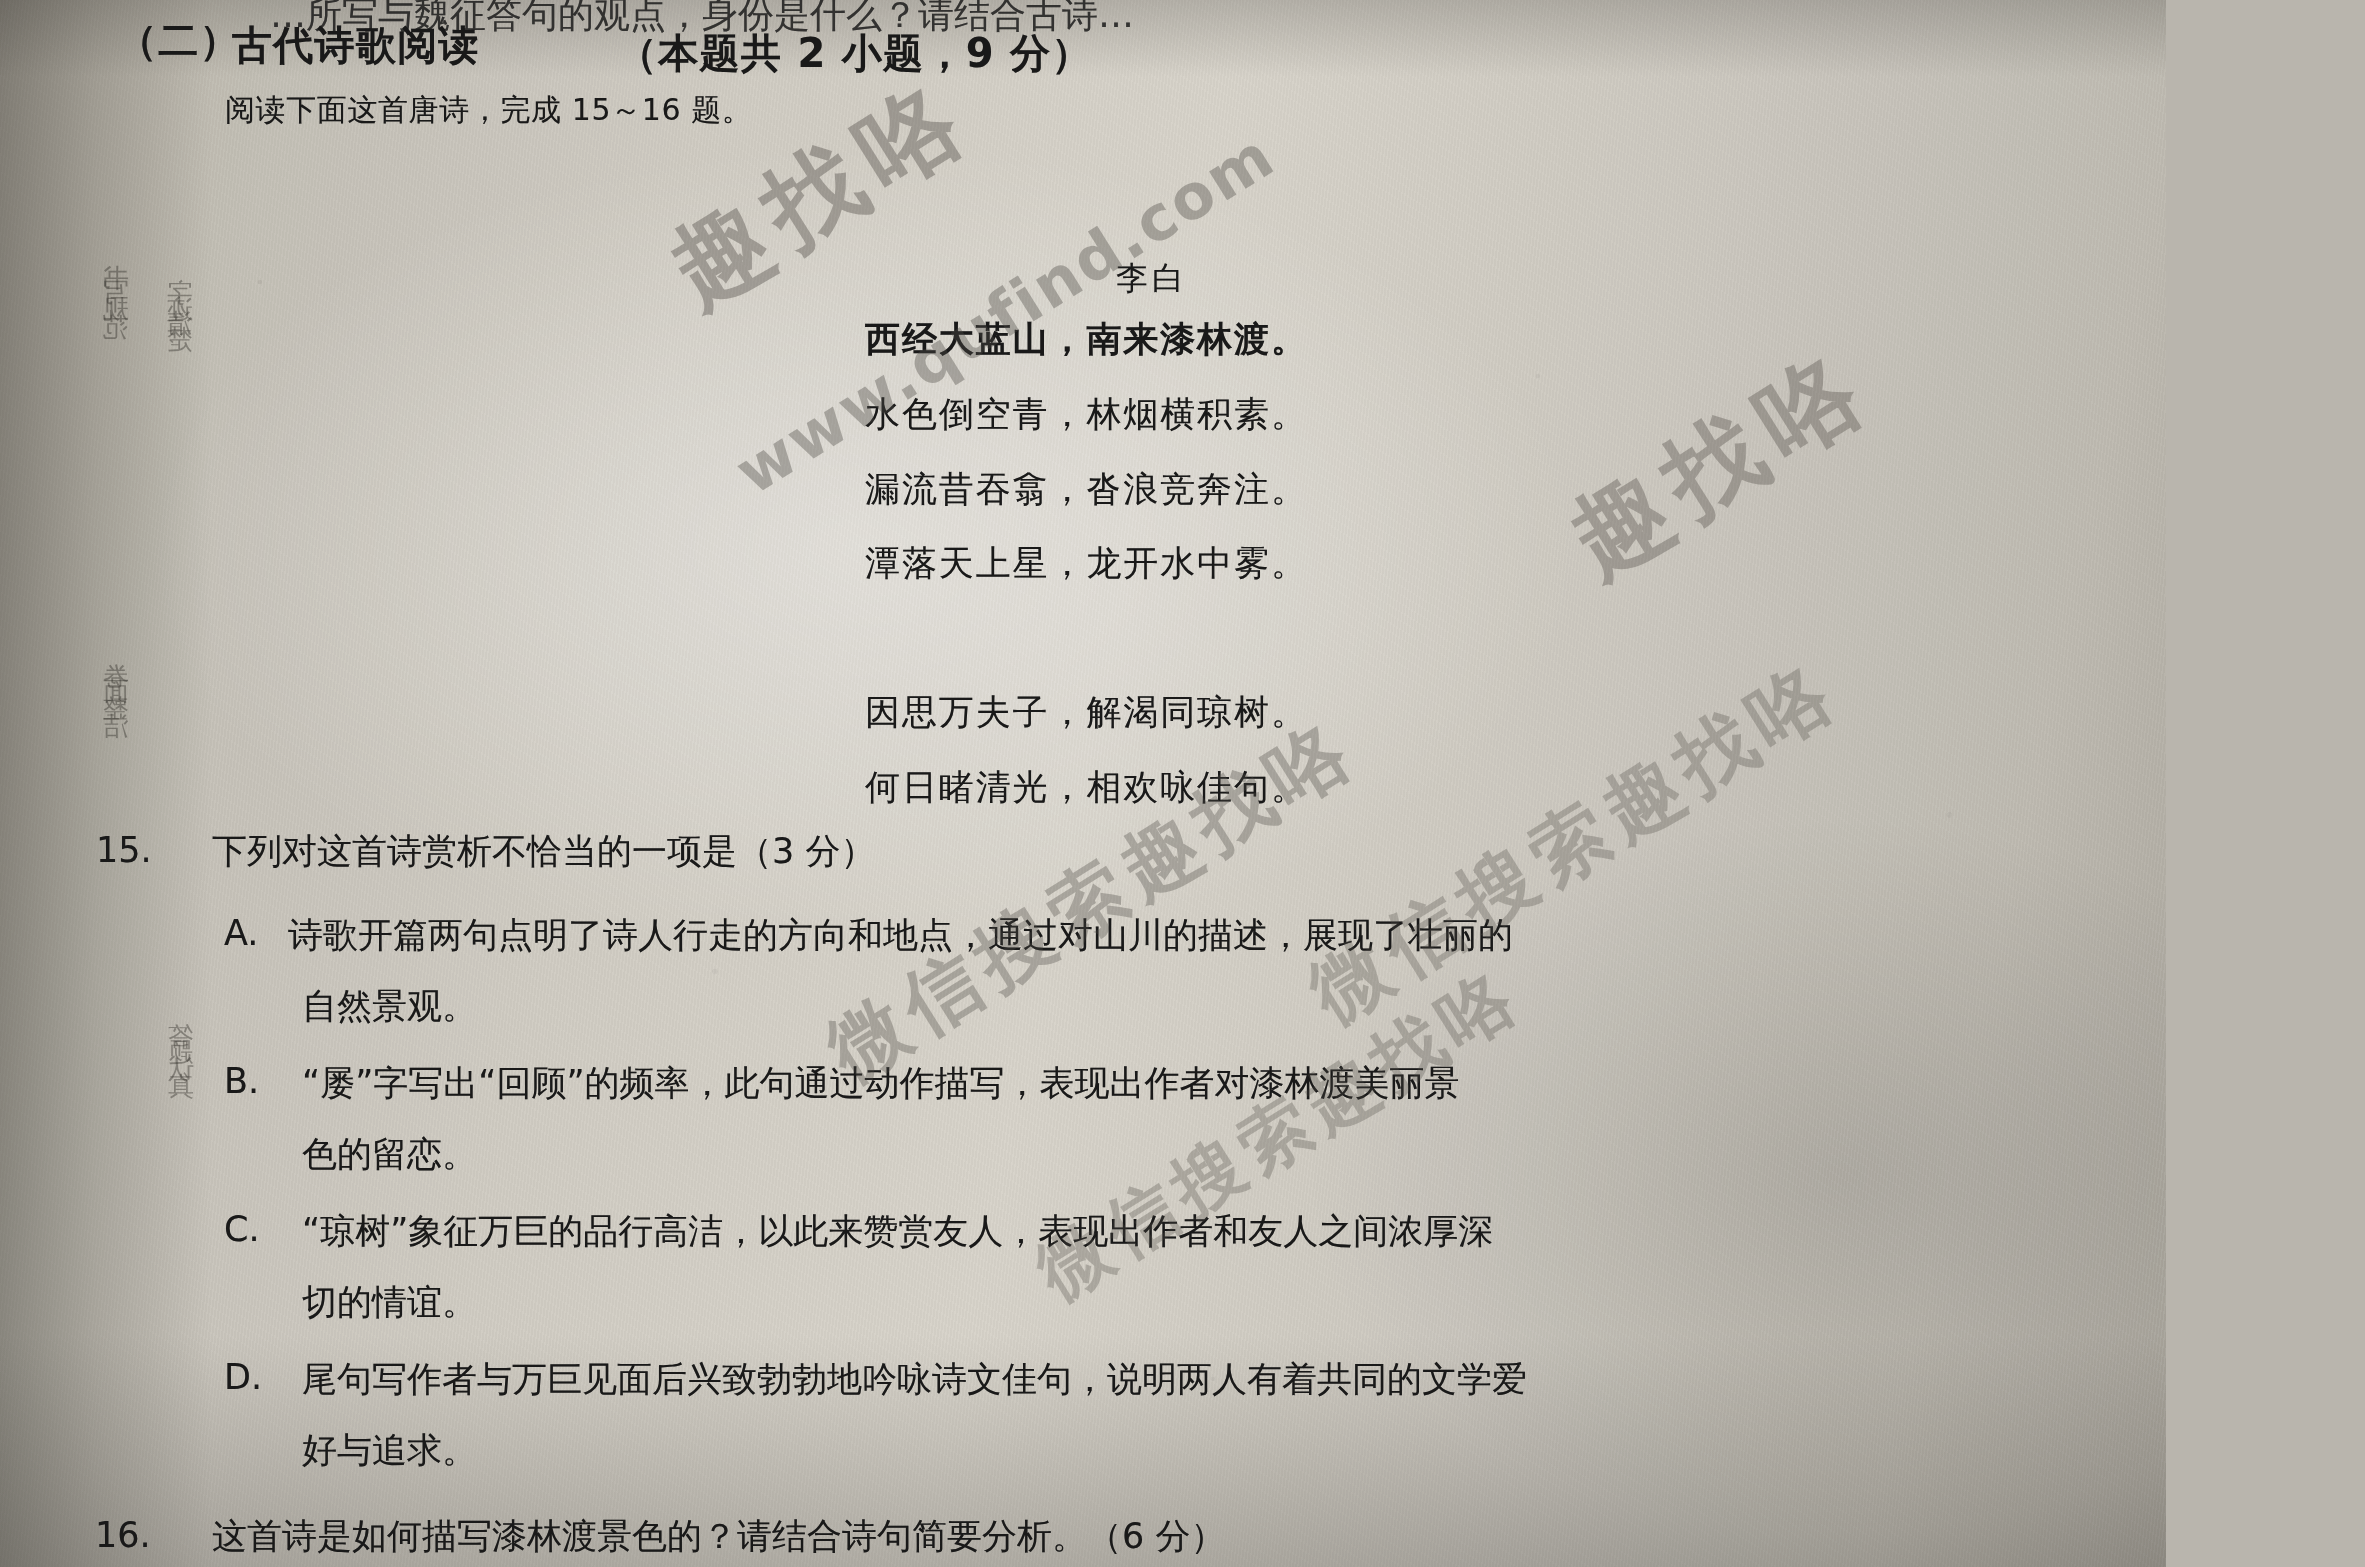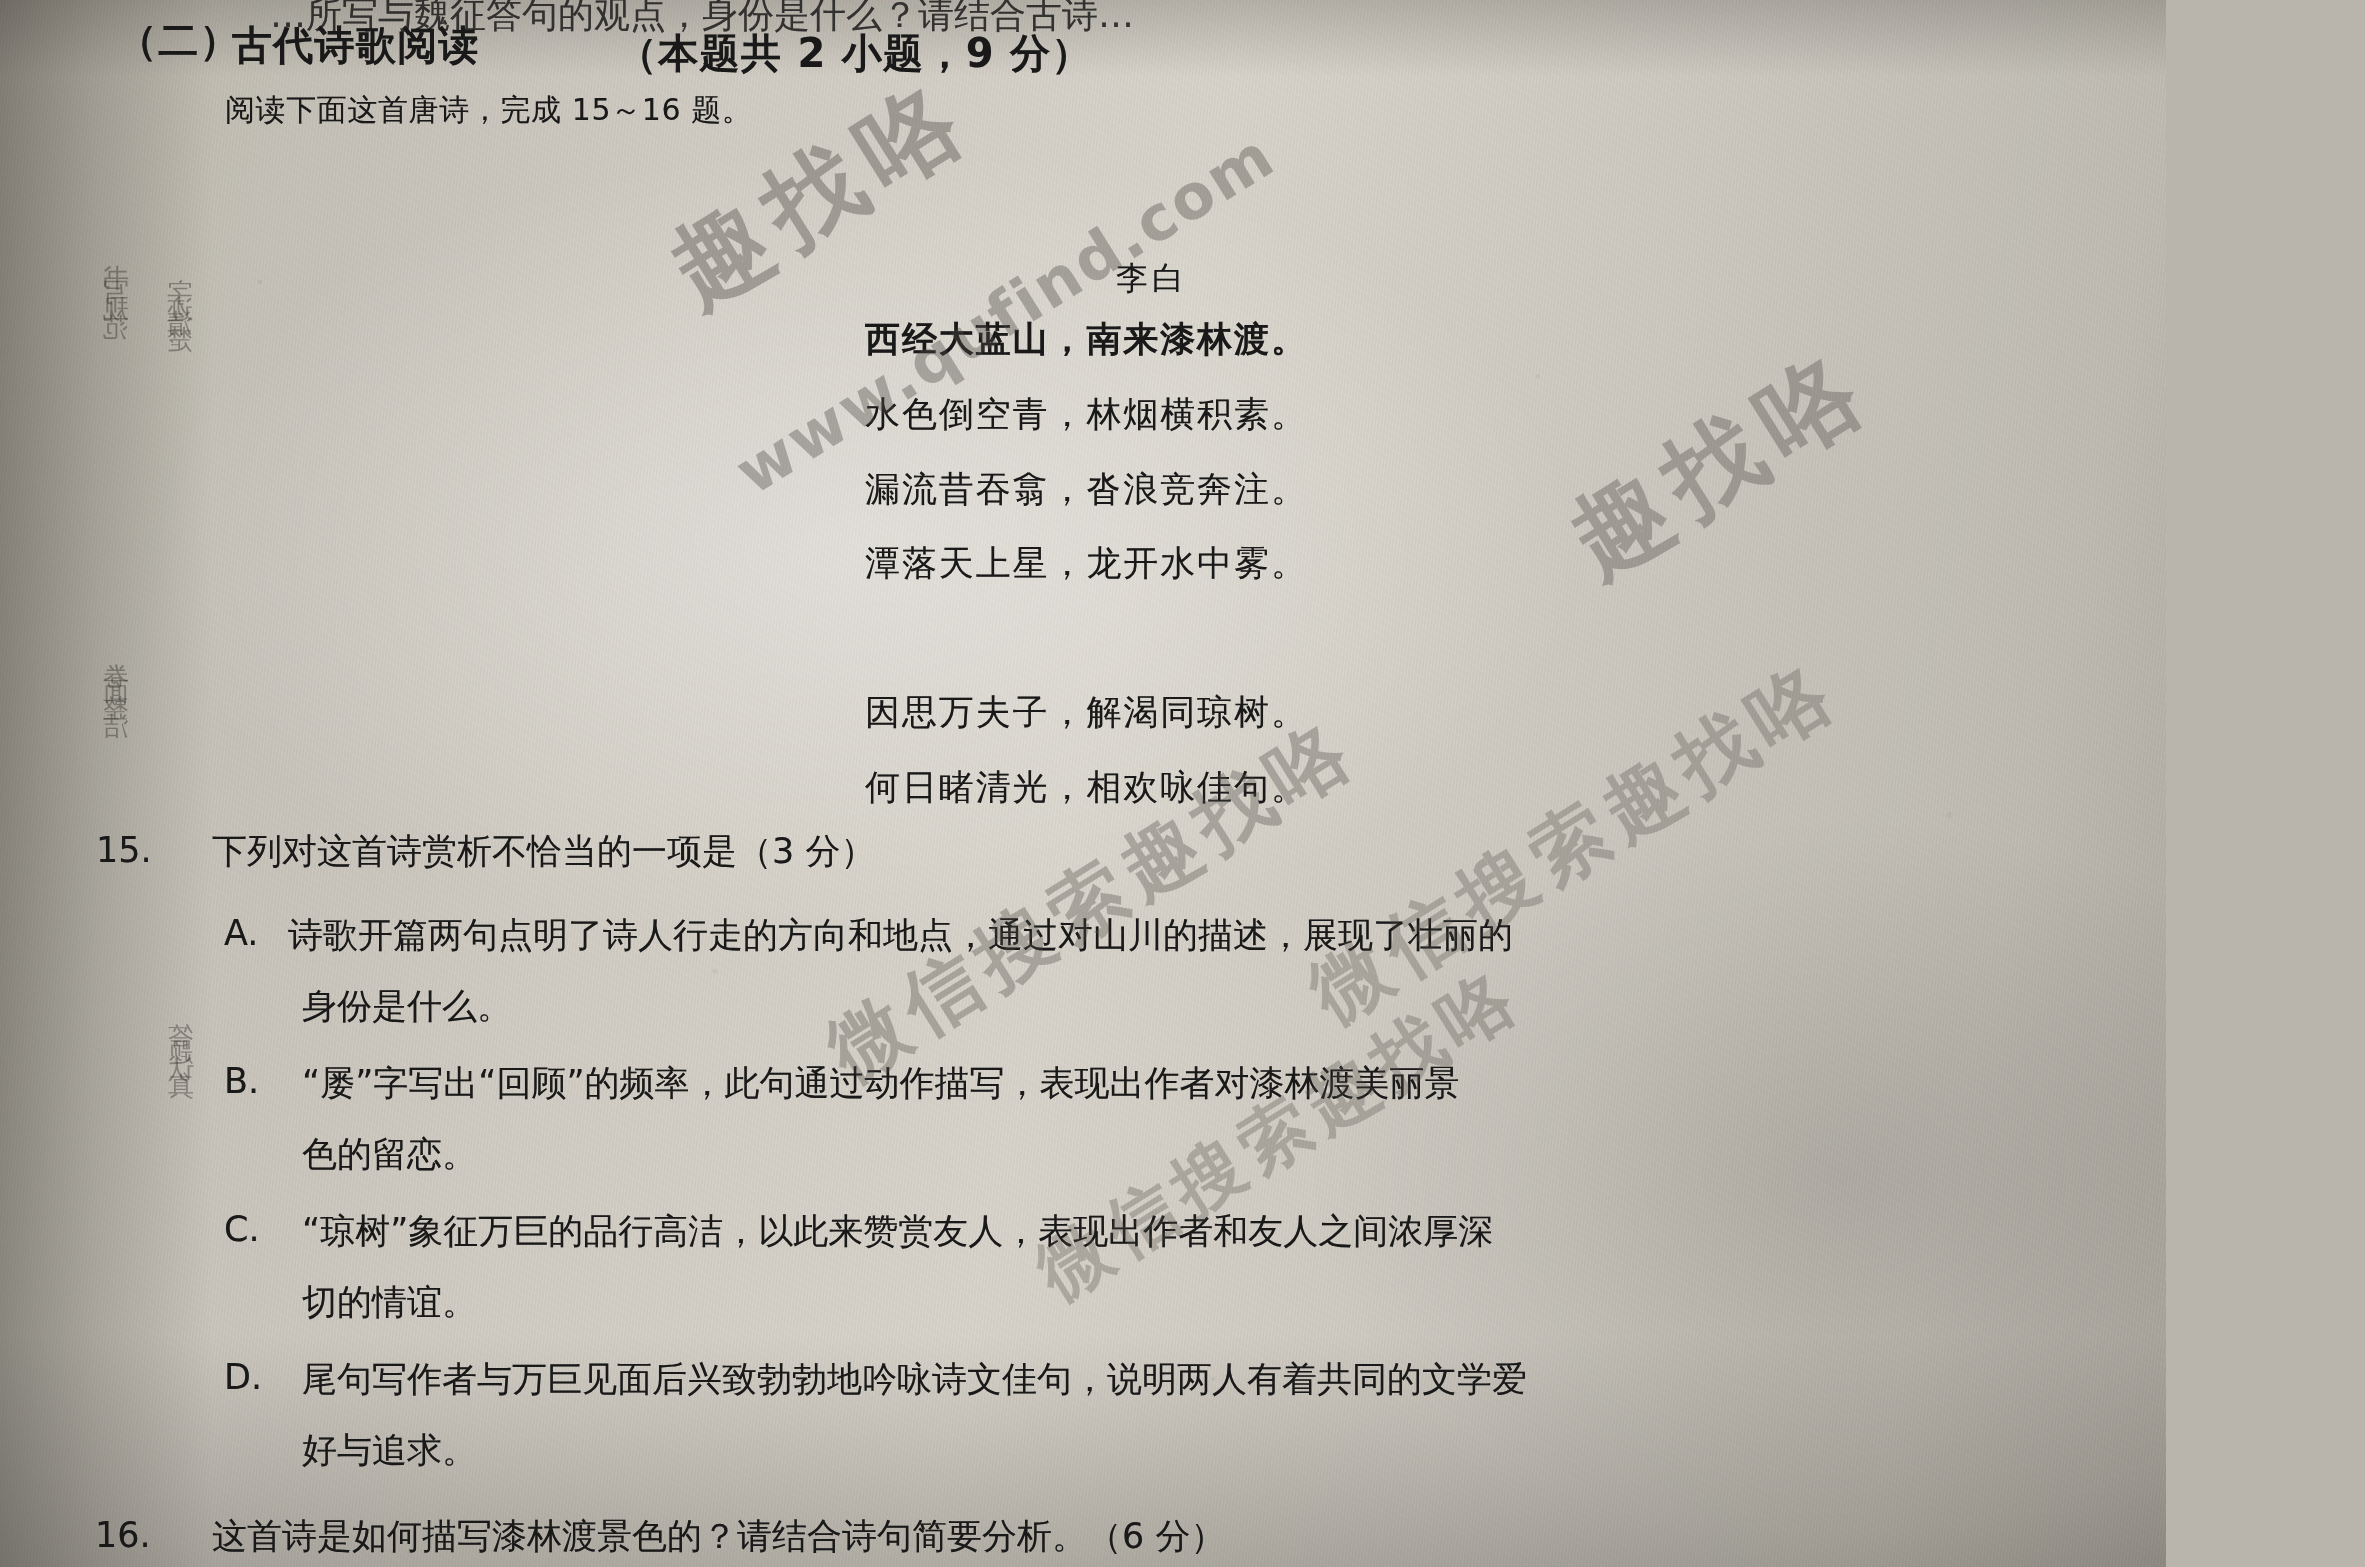--- a/index.html
+++ b/index.html
@@ -195,21 +195,21 @@
     <div class="line verse" style="left:865px; top:391px;">水色倒空青，林烟横积素。</div>
     <div class="line verse" style="left:865px; top:540px;">潭落天上星，龙开水中雾。</div>
     <div class="line verse" style="left:865px; top:689px;">因思万夫子，解渴同琼树。</div>
     <div class="line verse" style="left:865px; top:764px;">何日睹清光，相欢咏佳句。</div>
 
     <div class="line q" style="left:96px; top:830px;">15.</div>
     <div class="line q" style="left:212px; top:828px;">下列对这首诗赏析不恰当的一项是（3 分）</div>
 
     <div class="line opt" style="left:224px; top:913px;">A.</div>
     <div class="line opt" style="left:288px; top:912px;">诗歌开篇两句点明了诗人行走的方向和地点，通过对山川的描述，展现了壮丽的</div>
-    <div class="line opt" style="left:302px; top:983px;">身份是什么。</div>
+    <div class="line opt" style="left:302px; top:983px;">自然景观。</div>
 
     <div class="line opt" style="left:224px; top:1061px;">B.</div>
     <div class="line opt" style="left:302px; top:1060px;">“屡”字写出“回顾”的频率，此句通过动作描写，表现出作者对漆林渡美丽景</div>
     <div class="line opt" style="left:302px; top:1131px;">色的留恋。</div>
 
     <div class="line opt" style="left:224px; top:1209px;">C.</div>
     <div class="line opt" style="left:302px; top:1208px;">“琼树”象征万巨的品行高洁，以此来赞赏友人，表现出作者和友人之间浓厚深</div>
     <div class="line opt" style="left:302px; top:1279px;">切的情谊。</div>
 
     <div class="line opt" style="left:224px; top:1357px;">D.</div>

